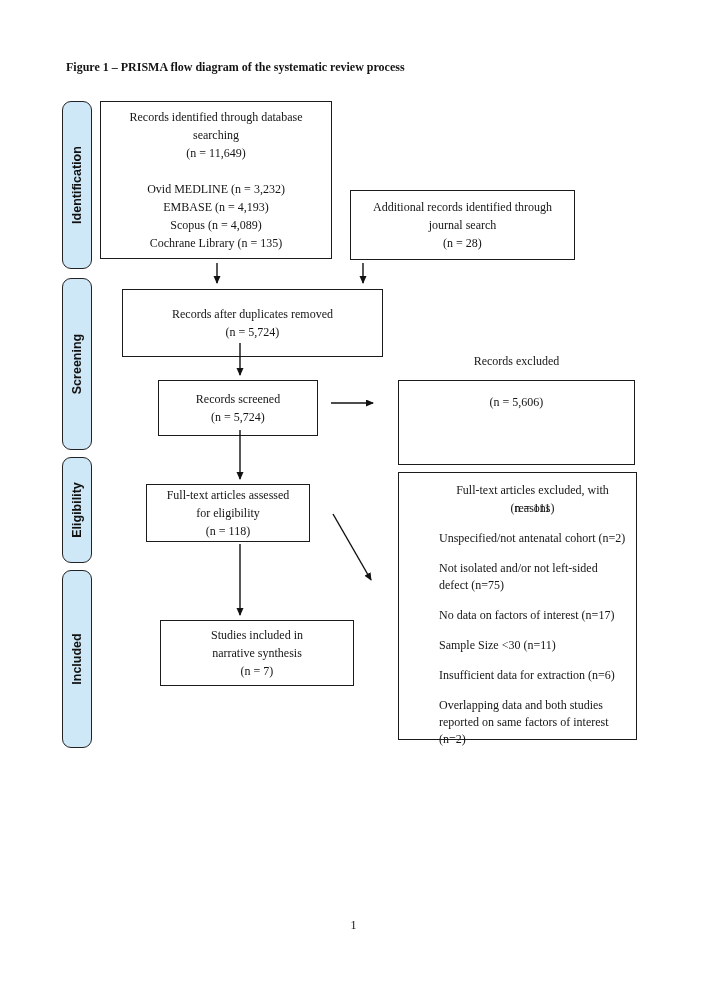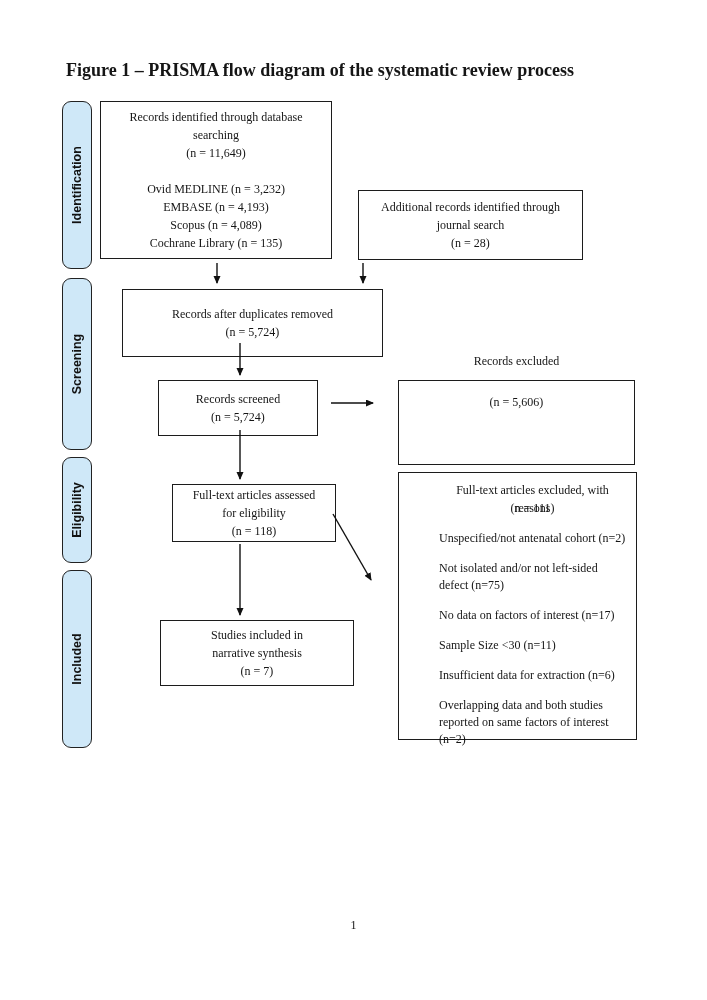--- a/index.html
+++ b/index.html
@@ -6,21 +6,21 @@
   .page{
     position:relative;
     width:707px;height:1000px;
     background:#ffffff;
     font-family:"Liberation Serif",serif;
     color:#151515;
     overflow:hidden;
   }
   .fig-title{
     position:absolute;left:66px;top:60px;
-    font-size:18px;font-weight:bold;
+    font-size:12px;font-weight:bold;
     white-space:nowrap;
   }
   
   .stage{
     position:absolute;left:62px;width:30px;
     background:#cfe8f8;
     border:1.6px solid #222;
     border-radius:9px;
     box-sizing:border-box;
     display:flex;align-items:center;justify-content:center;
@@ -78,21 +78,21 @@
     <div class="line">Records identified through database</div>
     <div class="line">searching</div>
     <div class="line">(n = 11,649)</div>
     <div class="line"></div>
     <div class="line">Ovid MEDLINE (n = 3,232)</div>
     <div class="line">EMBASE (n = 4,193)</div>
     <div class="line">Scopus (n = 4,089)</div>
     <div class="line">Cochrane Library (n = 135)</div>
   </div>
 
-  <div class="fbox" style="left:350px;top:190px;width:225px;height:70px;margin-left:8px;">
+  <div class="fbox" style="left:350px;top:190px;width:225px;height:70px;">
     <div class="line">Additional records identified through</div>
     <div class="line">journal search</div>
     <div class="line">(n = 28)</div>
   </div>
 
   <div class="fbox" style="left:122px;top:289px;width:261px;height:68px;">
     <div class="line">Records after duplicates removed</div>
     <div class="line">(n = 5,724)</div>
   </div>
 
@@ -101,21 +101,21 @@
     <div class="line">(n = 5,724)</div>
   </div>
 
   <div class="fbox" style="left:398px;top:380px;width:237px;height:85px;gap:23px;">
     <div class="line">Records excluded</div>
     <div class="line">(n = 5,606)</div>
     <div class="line"></div>
     <div class="line">Non-English (n=571)</div>
   </div>
 
-  <div class="fbox" style="left:172px;top:484px;width:164px;height:58px;">
+  <div class="fbox" style="left:146px;top:484px;width:164px;height:58px;">
     <div class="line">Full-text articles assessed</div>
     <div class="line">for eligibility</div>
     <div class="line">(n = 118)</div>
   </div>
 
   <div class="fbox reasons" style="left:398px;top:472px;width:239px;height:268px;padding-left:40px;">
     <div class="line hdr">Full-text articles excluded, with reasons</div>
     <div class="line hdr">(n = 111)</div>
     <div class="reason">Unspecified/not antenatal cohort (n=2)</div>
     <div class="reason">Not isolated and/or not left-sided defect (n=75)</div>

